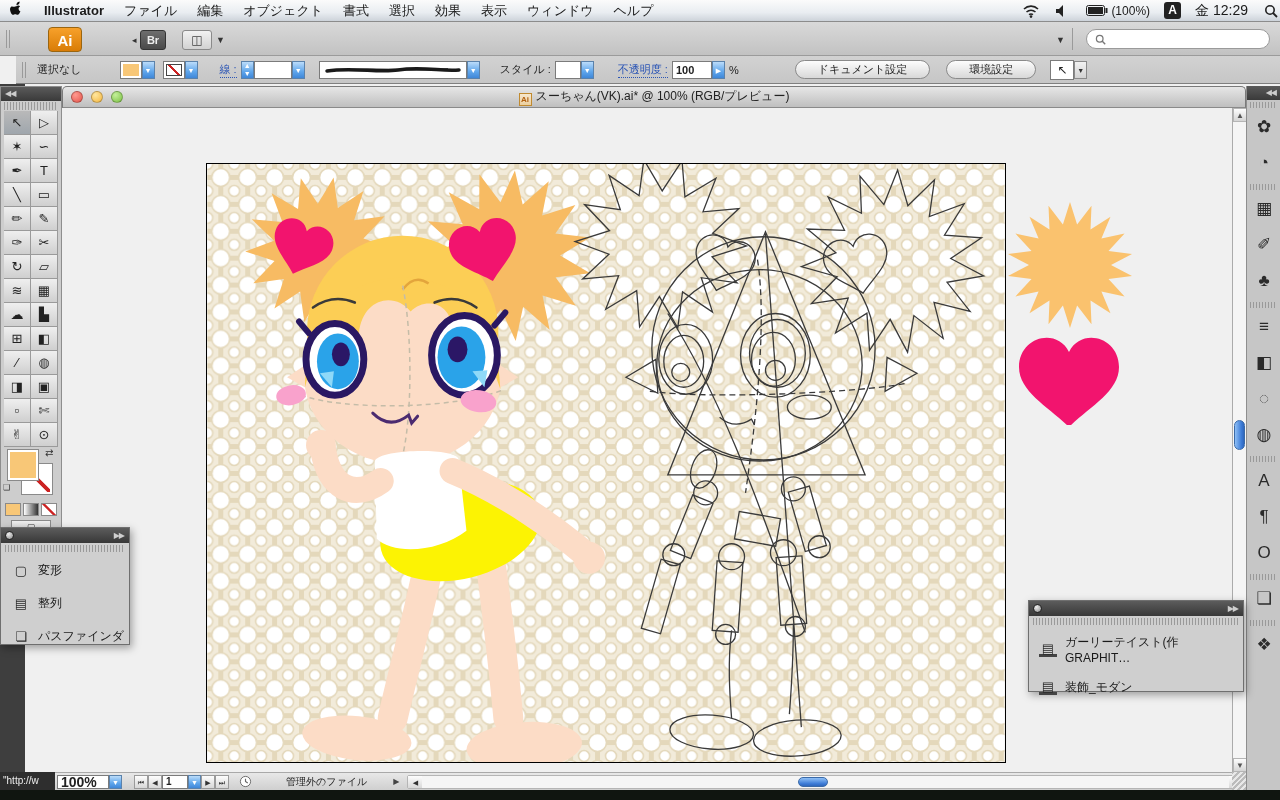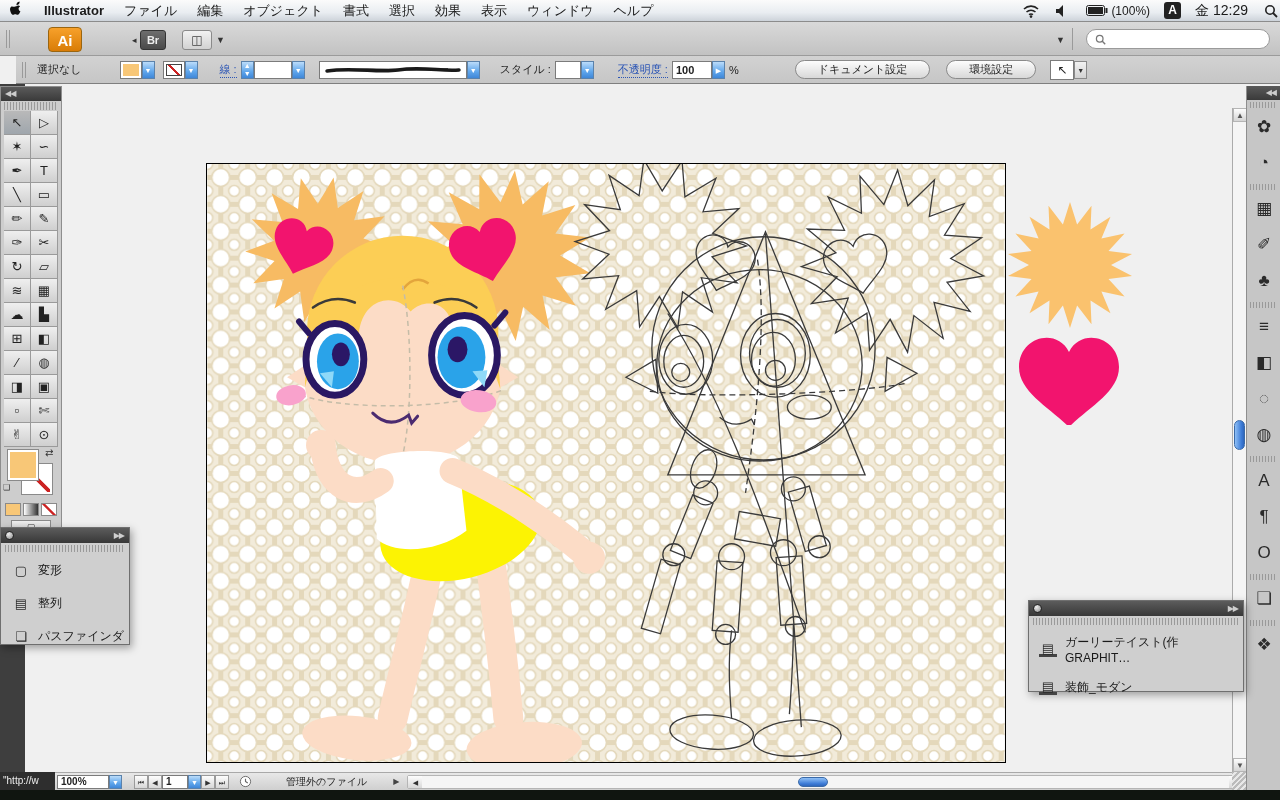--- a/index.html
+++ b/index.html
@@ -360,20 +360,28 @@
     </svg>
   <svg id="paste-art" class="abs" viewBox="0 0 140 230">
       <g>
         <polygon points="65.0,7.0 72.1,29.6 86.5,10.8 85.5,34.5 105.5,21.7 96.4,43.6 119.6,38.5 103.5,56.0 127.0,59.1 106.0,70.0 127.0,80.9 103.5,84.0 119.6,101.5 96.4,96.4 105.5,118.3 85.5,105.5 86.5,129.2 72.1,110.4 65.0,133.0 57.9,110.4 43.5,129.2 44.5,105.5 24.5,118.3 33.6,96.4 10.4,101.5 26.5,84.0 3.0,80.9 24.0,70.0 3.0,59.1 26.5,56.0 10.4,38.5 33.6,43.6 24.5,21.7 44.5,34.5 43.5,10.8 57.9,29.6" fill="#FAC26E"></polygon>
       </g>
       <g>
         <path d="M0,-6 C-5,-16 -20,-12 -20,0 C-20,10 -8,16 0,24 C8,16 20,10 20,0 C20,-12 5,-16 0,-6 Z" transform="translate(64,172) rotate(0) scale(2.50)" fill="#F2146E" stroke="none" stroke-width="0"></path>
       </g>
     </svg>
 
+  <div id="doc-titlebar" class="abs">
+    <span class="tl" style="background:radial-gradient(circle at 35% 30%,#FF9A8F,#E5544B)"></span>
+    <span class="tl" style="background:radial-gradient(circle at 35% 30%,#FFE69F,#F5B63E)"></span>
+    <span class="tl" style="background:radial-gradient(circle at 35% 30%,#C4F09A,#7BC043)"></span>
+    <span id="doc-title">
+      <span class="ai-file-ico">Ai</span><span>スーちゃん(VK).ai* @ 100% (RGB/プレビュー)</span>
+    </span>
+  </div>
 
   <div id="toolbar" class="abs">
     <div id="toolbar-head">◀◀</div>
     <div id="toolbar-grip"></div>
     <div id="tool-grid">
         <div class="tool-btn sel">↖</div>
         <div class="tool-btn">▷</div>
         <div class="tool-btn">✶</div>
         <div class="tool-btn">∽</div>
         <div class="tool-btn">✒</div>
@@ -484,21 +492,21 @@
   </div>
 
   <div id="vscroll" class="abs">
     <div class="sb-btn" style="position:absolute;top:0;left:0">▲</div>
     <div id="v-thumb" class="abs"></div>
     <div class="sb-btn" style="position:absolute;bottom:0;left:0">▼</div>
   </div>
 
   <div id="status-dark" class="abs">"http://w</div>
   <div id="statusbar" class="abs">
-    <span class="white-field" style="width:52px;height:14px;margin-left:2px;font-size:10px">100%</span>
+    <span class="white-field" style="width:52px;height:14px;margin-left:2px;font-size:14px">100%</span>
     <span class="aqua-btn" style="height:14px;line-height:13px">▼</span>
     <span class="cb-gap" style="width:12px"></span>
     <span class="nav-btn">⏮</span>
     <span class="nav-btn">◀</span>
     <span class="white-field" style="width:26px;height:14px;font-size:10px">1</span>
     <span class="aqua-btn" style="height:14px;line-height:13px">▼</span>
     <span class="nav-btn">▶</span>
     <span class="nav-btn">⏭</span>
     <span class="cb-gap" style="width:10px"></span>
     <svg width="13" height="13" viewBox="0 0 14 14">

